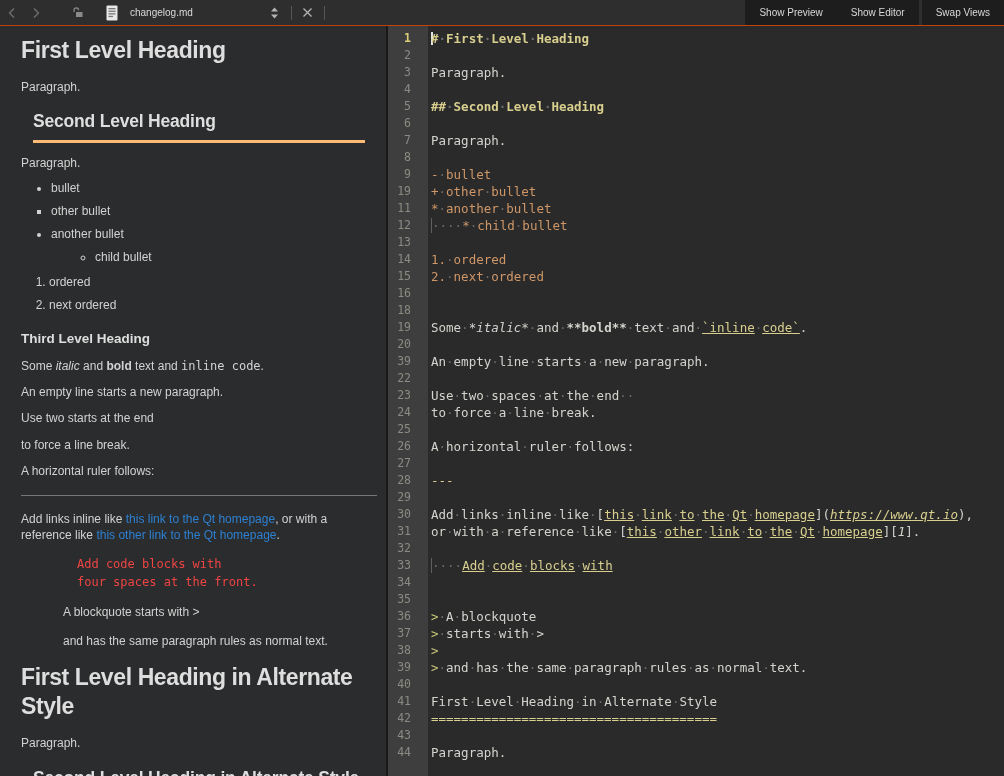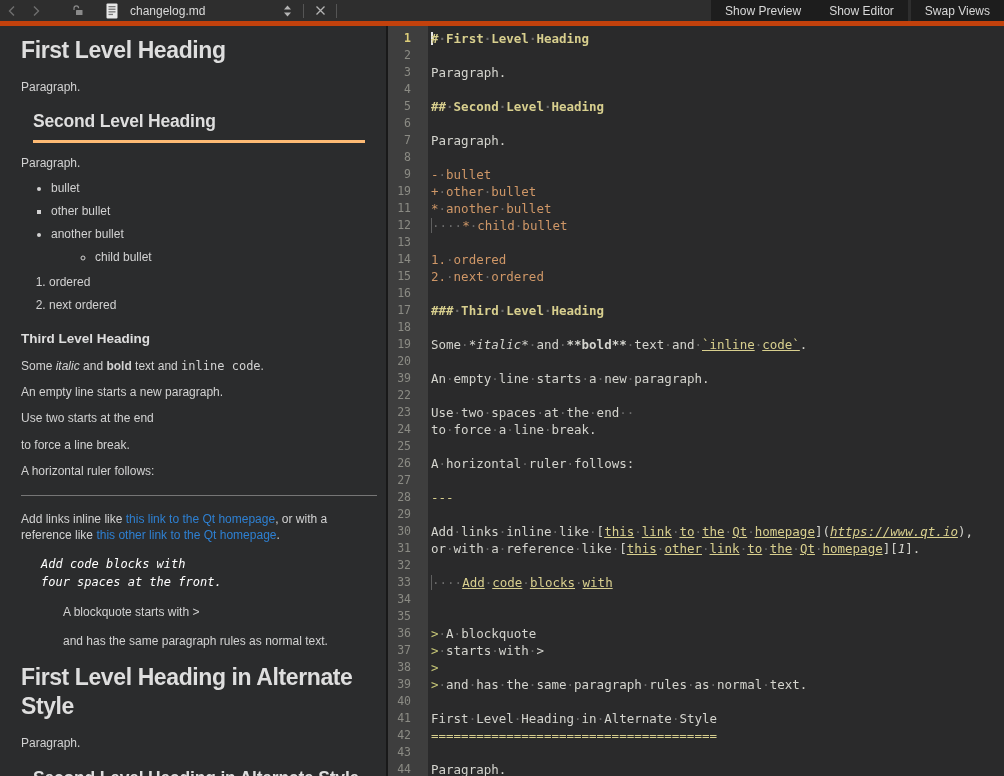--- a/index.html
+++ b/index.html
@@ -1,21 +1,21 @@
 <!DOCTYPE html>
 <html><head>
 <meta charset="utf-8">
 <style>
   * { margin:0; padding:0; box-sizing:border-box; }
   html,body { width:1004px; height:776px; overflow:hidden; background:#2a2a2b;
               font-family:"Liberation Sans",sans-serif; }
 
   
-  .topbar { height:26px; background:#2e2e2e; border-bottom:5px solid #c2410c;
-            display:flex; align-items:center; color:#d6d6d6; font-size:12px; }
+  .topbar { height:26px; background:#2e2e2e; border-bottom:1px solid #c2410c;
+            display:flex; align-items:center; color:#d6d6d6; font-size:10px; }
   .tb-left { display:flex; align-items:center; height:100%; flex:1; }
   .nav-btn { width:24px; height:100%; display:flex; align-items:center; justify-content:center; }
   .icon-sep { width:1px; height:14px; background:#555; margin:0 4px; }
   .doc-title { margin:0 8px 0 6px; color:#dadada; }
   .tb-right { display:flex; height:100%; }
   .tb-btn { background:#1d1d1d; color:#d8d8d8; padding:0 14px; display:flex;
             align-items:center; height:100%; }
   .tb-btn + .tb-btn { }
   .btn-gap { width:3px; background:#2e2e2e; }
 
@@ -29,22 +29,22 @@
   .preview h1 { font-size:23px; letter-spacing:-0.4px; color:#dedede; margin:8px 0 13px;
                 line-height:1.3; font-weight:700; }
   .preview h2 { font-size:17.5px; letter-spacing:-0.2px; color:#dedede; margin:15px 12px 12px;
                 padding-bottom:6px; border-bottom:3px solid #fdba74; font-weight:700; }
   .preview h3 { font-size:13.5px; color:#dedede; margin:17px 0 10px; font-weight:700; }
   .preview p  { margin:10px 0; }
   .preview ul, .preview ol { margin:3px 0 10px; padding-left:30px; }
   .preview ol { padding-left:28px; }
   .preview li { margin-bottom:8px; line-height:15px; }
   .preview ul ul { margin:8px 0 0; padding-left:44px; }
-  .preview pre { font-family:"DejaVu Sans Mono",monospace; font-size:12px; color:#ffffff;
-                 margin:13px 0 13px 20px; line-height:1.45;font-style:italic; }
+  .preview pre { font-family:"DejaVu Sans Mono",monospace; font-size:12px; color:#ef4444;
+                 margin:13px 0 13px 56px; line-height:1.45; }
   .preview blockquote { margin:13px 0 13px 42px; }
   .preview blockquote p { margin:0 0 13px; }
   .preview hr { border:none; border-top:1px solid #767676; margin:16px 0 15px; }
   .pv-n {} .pv-i { font-style:italic; } .pv-b { font-weight:bold; }
   .pv-code { font-family:"DejaVu Sans Mono",monospace; }
   .pv-a { color:#2e80d2; }
 
   
   .editor { flex:1; background:linear-gradient(90deg,#3e3e3e 0,#3e3e3e 40px,#2a2a2b 40px);
             font-family:"DejaVu Sans Mono",monospace; font-size:12.5px; overflow:hidden;
@@ -172,21 +172,20 @@
         <div class="eline"><span class="lnum">7</span><span class="ltxt"><span class="s-n">Paragraph.</span></span></div>
         <div class="eline"><span class="lnum">8</span><span class="ltxt"></span></div>
         <div class="eline"><span class="lnum">9</span><span class="ltxt"><span class="s-l">-<span class="ws">·</span>bullet</span></span></div>
         <div class="eline"><span class="lnum">19</span><span class="ltxt"><span class="s-l">+<span class="ws">·</span>other<span class="ws">·</span>bullet</span></span></div>
         <div class="eline"><span class="lnum">11</span><span class="ltxt"><span class="s-l">*<span class="ws">·</span>another<span class="ws">·</span>bullet</span></span></div>
         <div class="eline"><span class="lnum">12</span><span class="ltxt"><span class="s-ind"><span class="ws">·</span><span class="ws">·</span><span class="ws">·</span><span class="ws">·</span></span><span class="s-l">*<span class="ws">·</span>child<span class="ws">·</span>bullet</span></span></div>
         <div class="eline"><span class="lnum">13</span><span class="ltxt"></span></div>
         <div class="eline"><span class="lnum">14</span><span class="ltxt"><span class="s-l">1.<span class="ws">·</span>ordered</span></span></div>
         <div class="eline"><span class="lnum">15</span><span class="ltxt"><span class="s-l">2.<span class="ws">·</span>next<span class="ws">·</span>ordered</span></span></div>
         <div class="eline"><span class="lnum">16</span><span class="ltxt"></span></div>
-        <div class="eline"><span class="lnum">17</span><span class="ltxt"><span class="s-h">###<span class="ws">·</span>Third<span class="ws">·</span>Level<span class="ws">·</span>Heading</span></span></div>
         <div class="eline"><span class="lnum">18</span><span class="ltxt"></span></div>
         <div class="eline"><span class="lnum">19</span><span class="ltxt"><span class="s-n">Some<span class="ws">·</span></span><span class="s-i">*italic*</span><span class="s-n"><span class="ws">·</span>and<span class="ws">·</span></span><span class="s-b">**bold**</span><span class="s-n"><span class="ws">·</span>text<span class="ws">·</span>and<span class="ws">·</span></span><span class="s-c">`inline<span class="ws">·</span>code`</span><span class="s-n">.</span></span></div>
         <div class="eline"><span class="lnum">20</span><span class="ltxt"></span></div>
         <div class="eline"><span class="lnum">39</span><span class="ltxt"><span class="s-n">An<span class="ws">·</span>empty<span class="ws">·</span>line<span class="ws">·</span>starts<span class="ws">·</span>a<span class="ws">·</span>new<span class="ws">·</span>paragraph.</span></span></div>
         <div class="eline"><span class="lnum">22</span><span class="ltxt"></span></div>
         <div class="eline"><span class="lnum">23</span><span class="ltxt"><span class="s-n">Use<span class="ws">·</span>two<span class="ws">·</span>spaces<span class="ws">·</span>at<span class="ws">·</span>the<span class="ws">·</span>end<span class="ws">·</span><span class="ws">·</span></span></span></div>
         <div class="eline"><span class="lnum">24</span><span class="ltxt"><span class="s-n">to<span class="ws">·</span>force<span class="ws">·</span>a<span class="ws">·</span>line<span class="ws">·</span>break.</span></span></div>
         <div class="eline"><span class="lnum">25</span><span class="ltxt"></span></div>
         <div class="eline"><span class="lnum">26</span><span class="ltxt"><span class="s-n">A<span class="ws">·</span>horizontal<span class="ws">·</span>ruler<span class="ws">·</span>follows:</span></span></div>
         <div class="eline"><span class="lnum">27</span><span class="ltxt"></span></div>

